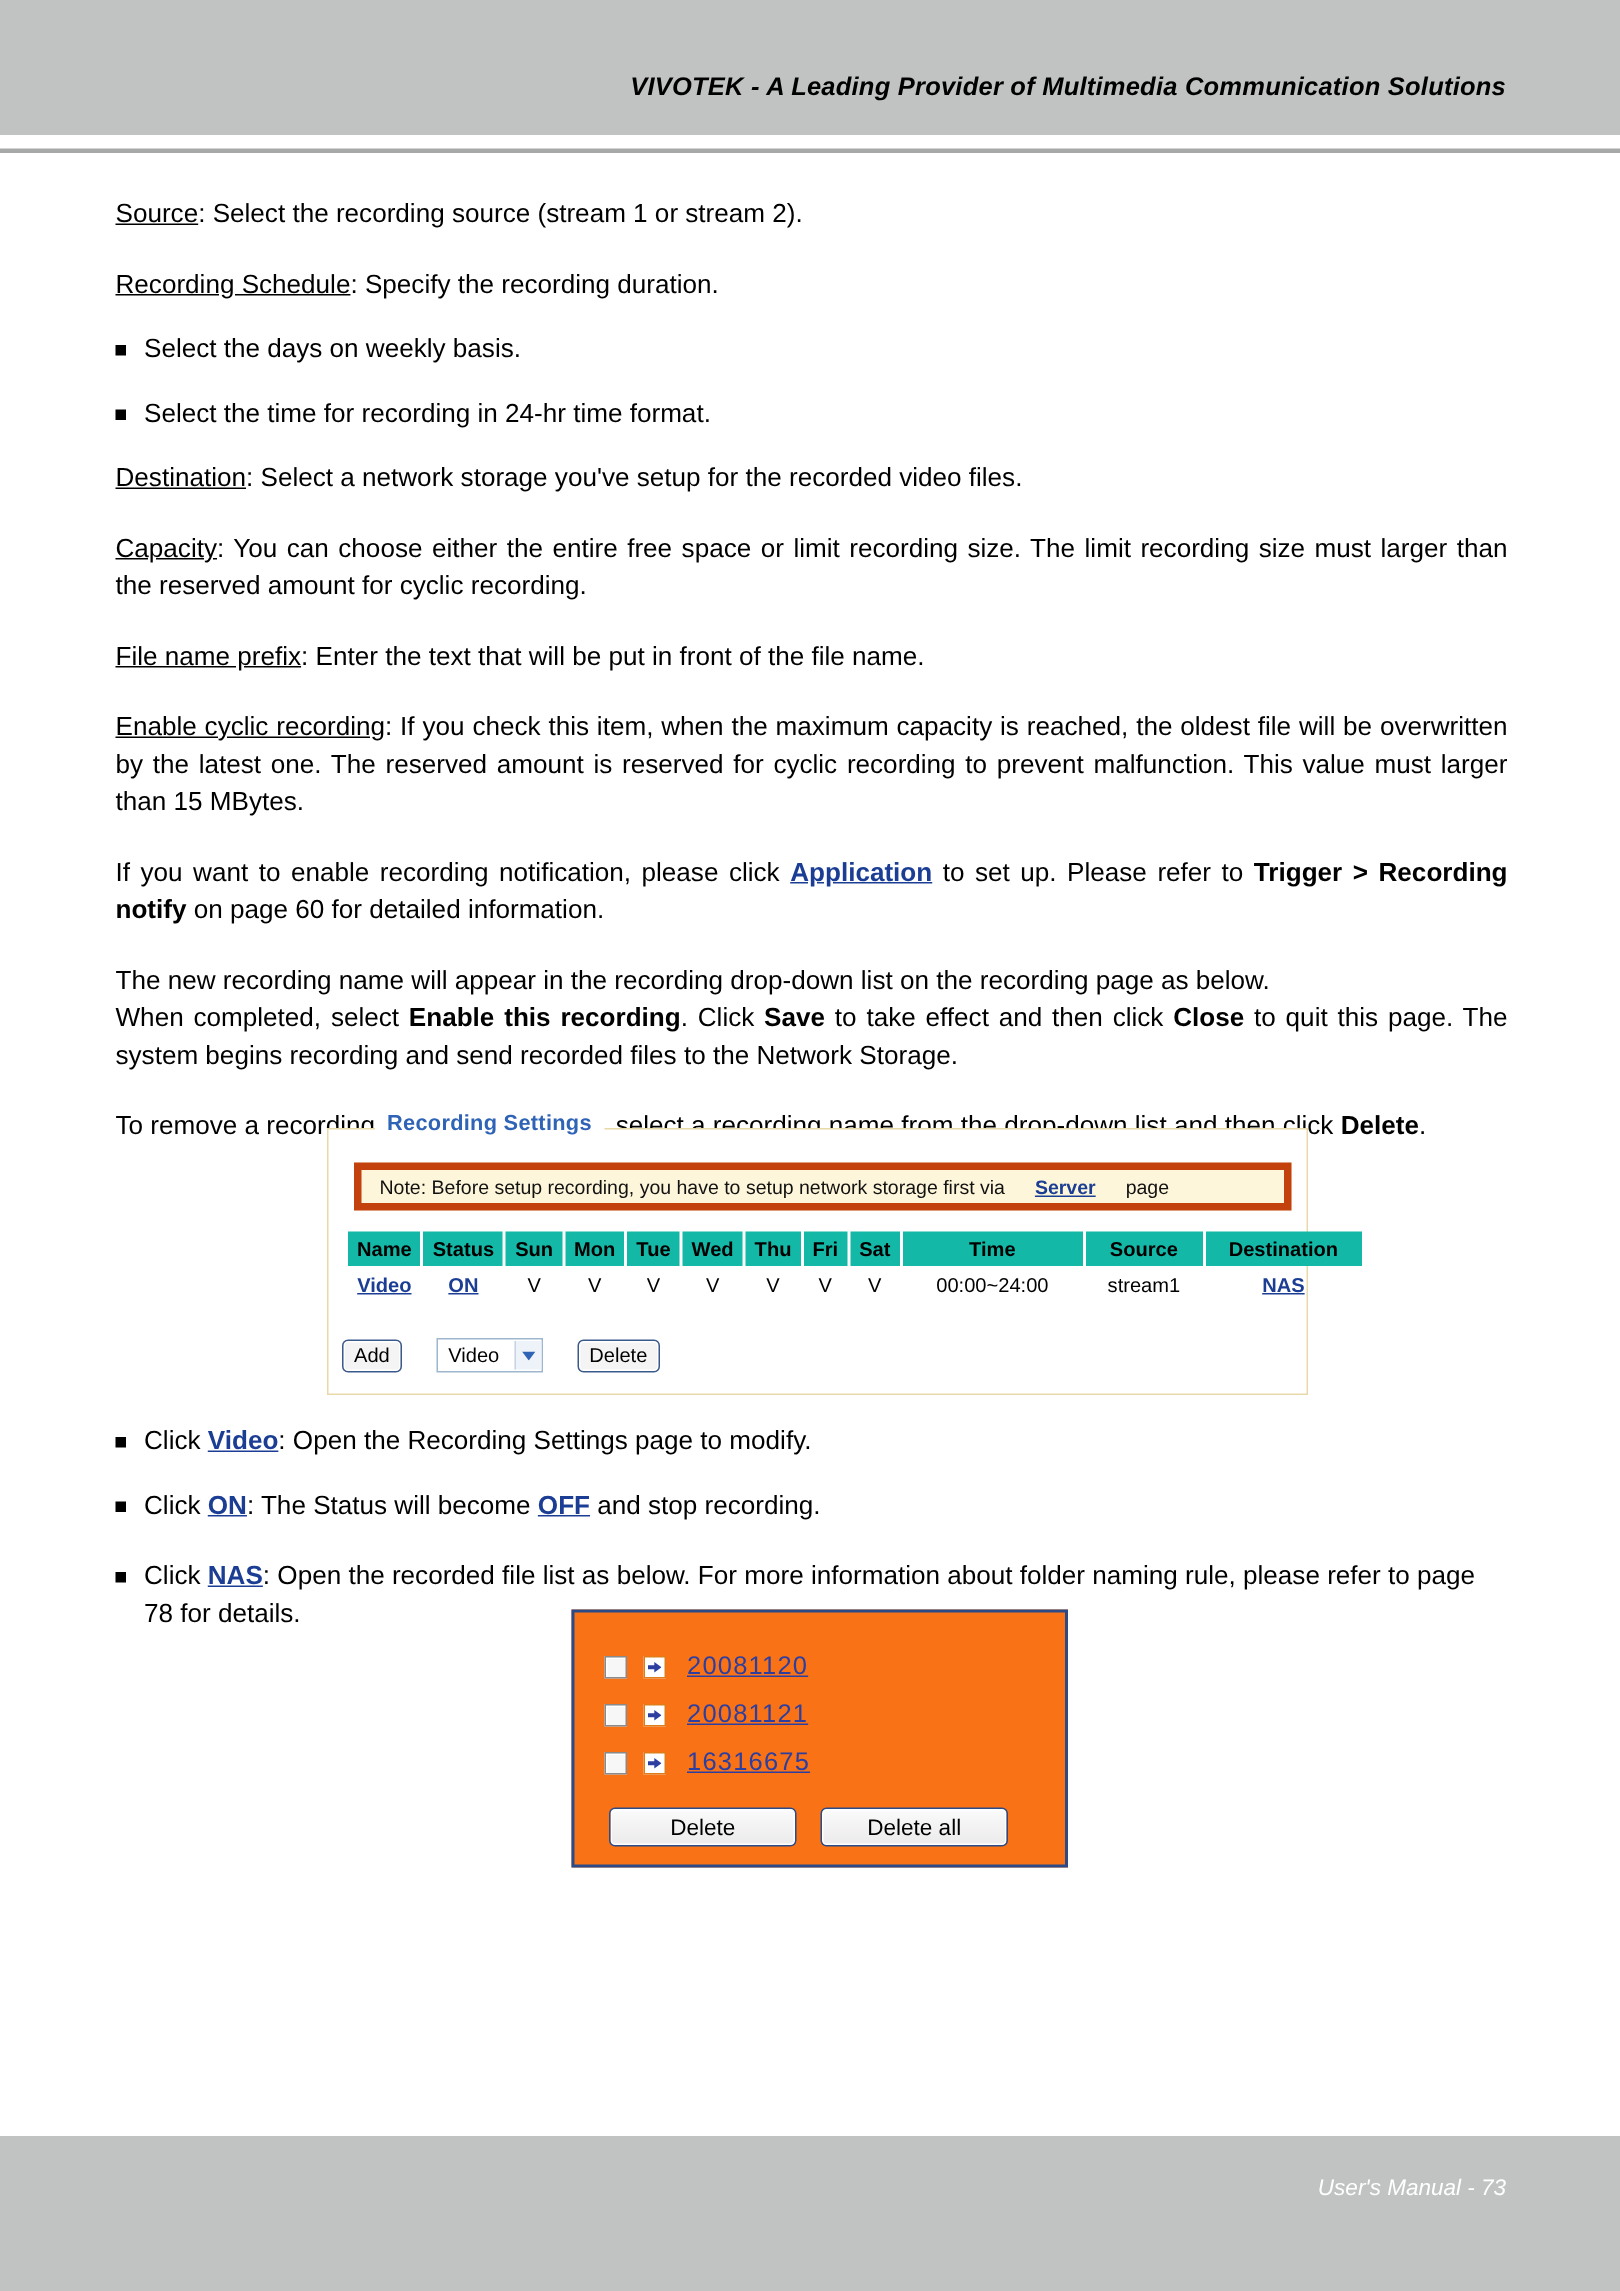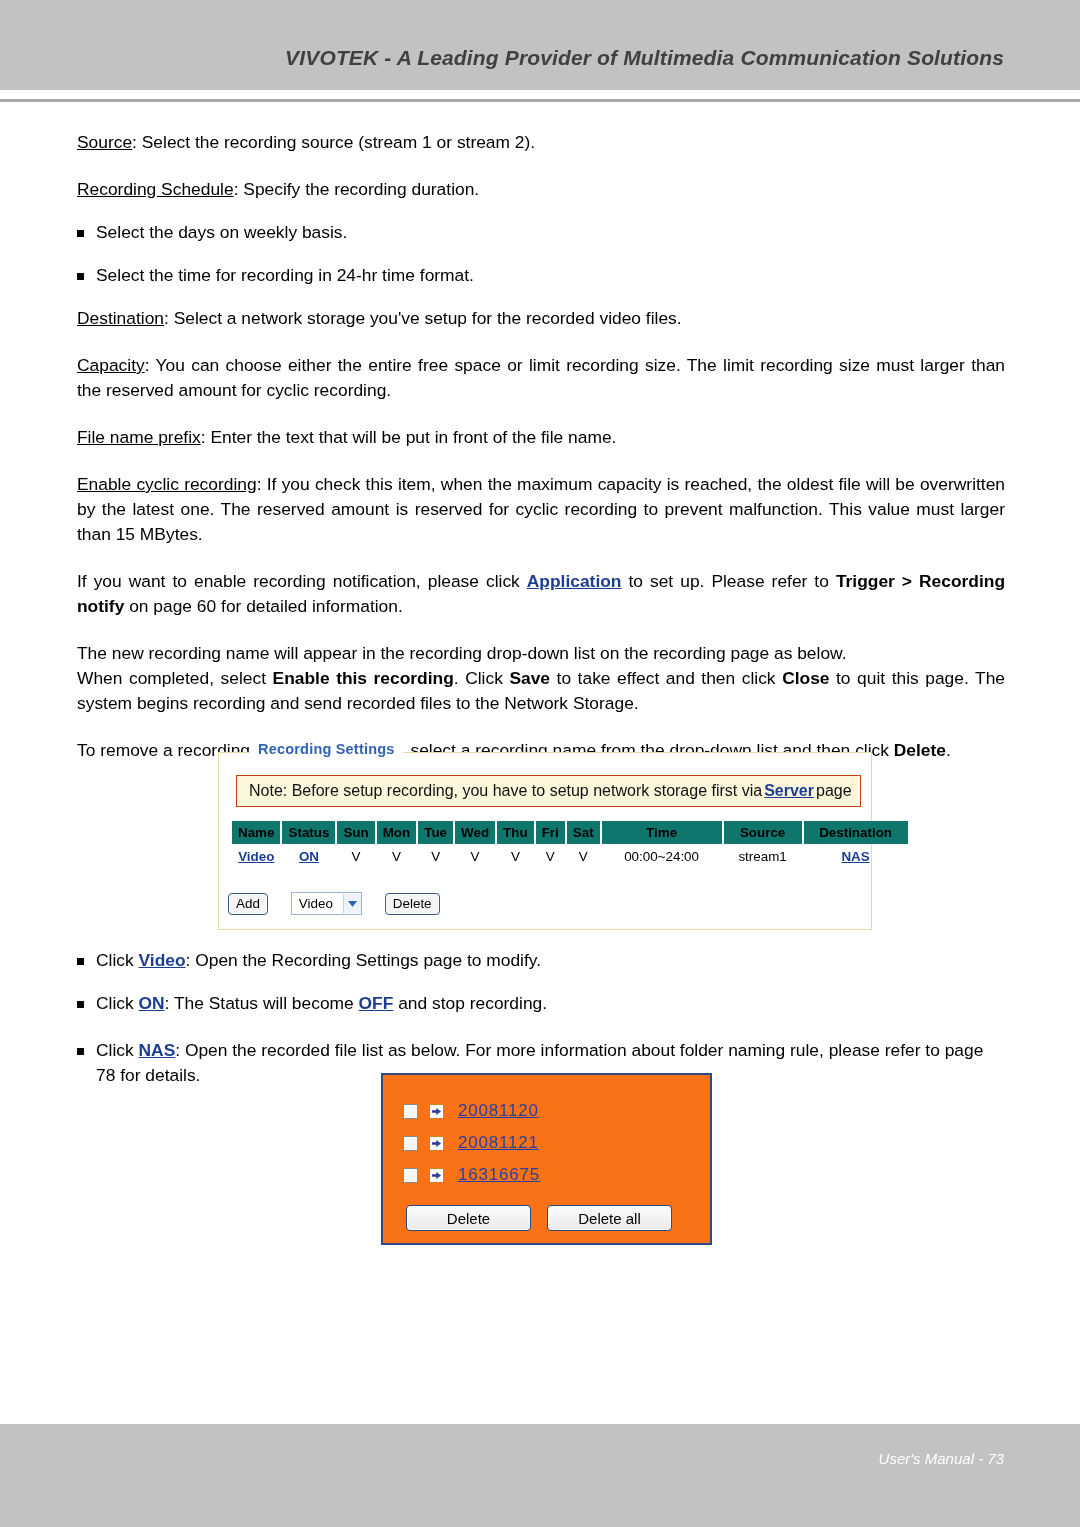--- a/index.html
+++ b/index.html
@@ -22,24 +22,24 @@
     left: 0; top: 0;
     width: 1080px;
     height: 90px;
     background: #c0c3c2;
   }
   .page-header-title {
     position: absolute;
     right: 76px;
     top: 58px;
     transform: translateY(-50%);
-    color: #404040;
+    color: #000000;
     font-style: italic;
     font-weight: bold;
-    font-size: 21px;
+    font-size: 17px;
     letter-spacing: 0.15px;
     white-space: nowrap;
     margin-left: 44px;
   }
   .header-rule {
     position: absolute;
     left: 0;
     top: 99px;
     width: 1080px;
     height: 3px;
@@ -129,45 +129,45 @@
     white-space: nowrap;
   }
   .rec-note {
     position: absolute;
     left: 236px;
     top: 775px;
     width: 625px;
     height: 32px;
     box-sizing: border-box;
     background: #fdf6da;
-    border: 1px solid #c2410c;
+    border: 5px solid #c2410c;
     display: flex;
     align-items: center;
     padding-left: 12px;
-    font-size: 16px;
+    font-size: 13px;
     color: #111;
     white-space: nowrap;
   }
   .rec-note .link-inline {
     color: #1b3e94;
     font-weight: bold;
     text-decoration: underline;
-    margin: 0 2px;
+    margin: 0 20px;
   }
 
   .rec-table {
     position: absolute;
     left: 230px;
     top: 821px;
     border-collapse: separate;
     border-spacing: 2px 0;
     font-size: 13.2px;
   }
   .rec-table th {
-    background: #0f766e;
+    background: #14b8a6;
     font-weight: bold;
     font-size: 13.4px;
     padding: 4px 6px;
     text-align: center;
     color: #000;
     white-space: nowrap;
   }
   .rec-table td {
     padding: 5px 6px;
     text-align: center;

